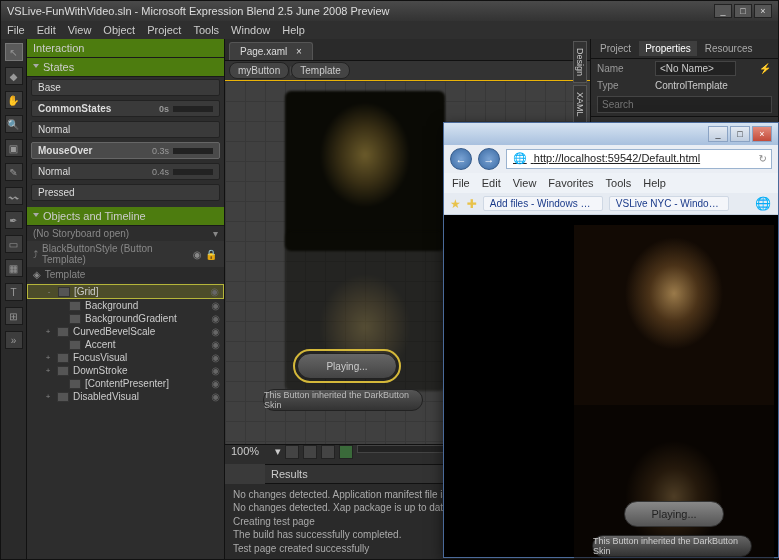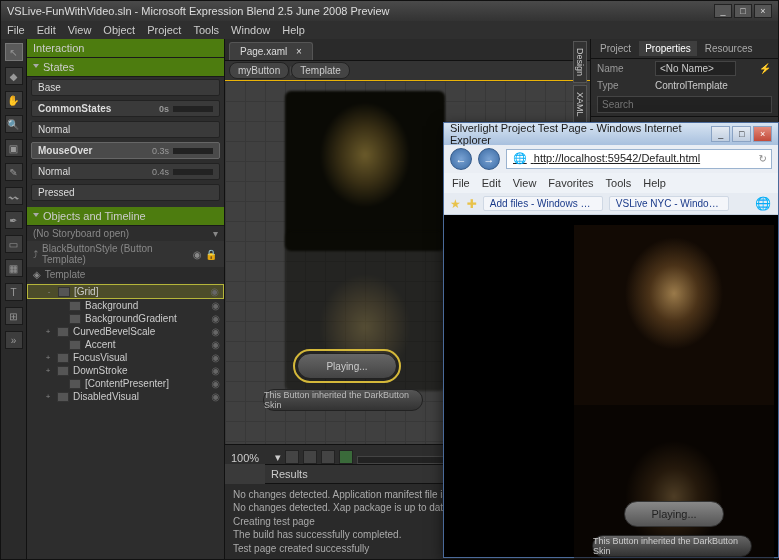--- a/index.html
+++ b/index.html
@@ -40,21 +40,21 @@
   .breadcrumb{height:20px;background:#333;display:flex;align-items:center;padding:0 4px;border-bottom:1px solid #eab308;}
   .crumb{padding:2px 8px;background:#444;border:1px solid #222;border-radius:8px;font-size:10px;margin-right:2px;position:relative;}
   .crumb.arrow::after{content:"";position:absolute;right:-8px;top:3px;border-left:6px solid #444;border-top:5px solid transparent;border-bottom:5px solid transparent;}
   .canvas{flex:1;background:#404040;position:relative;overflow:hidden;}
   .grid-bg{position:absolute;inset:0;background-image:linear-gradient(#383838 1px,transparent 1px),linear-gradient(90deg,#383838 1px,transparent 1px);background-size:20px 20px;}
   .face{position:absolute;width:160px;height:160px;border-radius:6px;background:radial-gradient(ellipse 60px 70px at 50% 40%, #6a5a2a 0%, #3a3015 40%, #0a0a05 75%);filter:blur(1px);}
   .face.refl{transform:scaleY(-1);opacity:0.5;}
   .play-btn{position:absolute;width:100px;height:26px;left:72px;top:272px;background:linear-gradient(#666,#444);border-radius:13px;border:1px solid #222;display:flex;align-items:center;justify-content:center;color:#ccc;font-size:10px;}
   .play-btn.selhl{outline:2px solid #d4b83a;outline-offset:2px;}
   .inh-btn{position:absolute;width:160px;height:22px;left:38px;top:308px;background:linear-gradient(#555,#333);border-radius:11px;border:1px solid #222;display:flex;align-items:center;justify-content:center;color:#bbb;font-size:9px;}
-  .zoomrow{height:20px;background:#2d2d2d;border-top:1px solid #111;display:flex;align-items:flex-end;padding:0 6px;gap:4px;}
+  .zoomrow{height:20px;background:#2d2d2d;border-top:1px solid #111;display:flex;align-items:flex-start;padding:0 6px;gap:4px;}
   .zoomrow .ic{width:14px;height:14px;background:#444;border:1px solid #222;}
   .results-hdr{padding:3px 6px;background:#333;border-top:1px solid #111;border-bottom:1px solid #111;color:#ccc;margin-left:40px;}
   .results-body{background:#2a2a2a;padding:4px 8px;font-size:10px;color:#aaa;line-height:1.35;}
   .proptabs{height:20px;background:#2b2b2b;display:flex;align-items:center;gap:2px;padding:0 3px;border-bottom:1px solid #111;}
   .proptabs .pt{padding:2px 6px;font-size:10px;color:#aaa;}
   .proptabs .pt.active{background:#3e3e3e;color:#fff;}
   .kv{display:flex;align-items:center;padding:2px 6px;font-size:10px;gap:24px;}
   .kv .k{width:34px;color:#999;}
   .kv .v{flex:1;background:#222;border:1px solid #444;padding:1px 4px;color:#ccc;}
   .search{padding:3px 6px;}
@@ -307,21 +307,20 @@
 
   <div class="vert-tabs">
     <div class="vtab">Design</div>
     <div class="vtab">XAML</div>
     <div class="vtab">Split</div>
   </div>
 </div>
 
 <div class="win ie">
   <div class="ie-title">
-    <span>Silverlight Project Test Page - Windows Internet Explorer</span>
     <span class="spacer" style="flex:1"></span>
     <span class="ie-sysbtn">_</span>
     <span class="ie-sysbtn">□</span>
     <span class="ie-sysbtn close">×</span>
   </div>
   <div class="ie-addr">
     <div class="ie-nav">←</div>
     <div class="ie-nav">→</div>
     <div class="ie-url">
       <span style="margin-right:4px">🌐</span>

